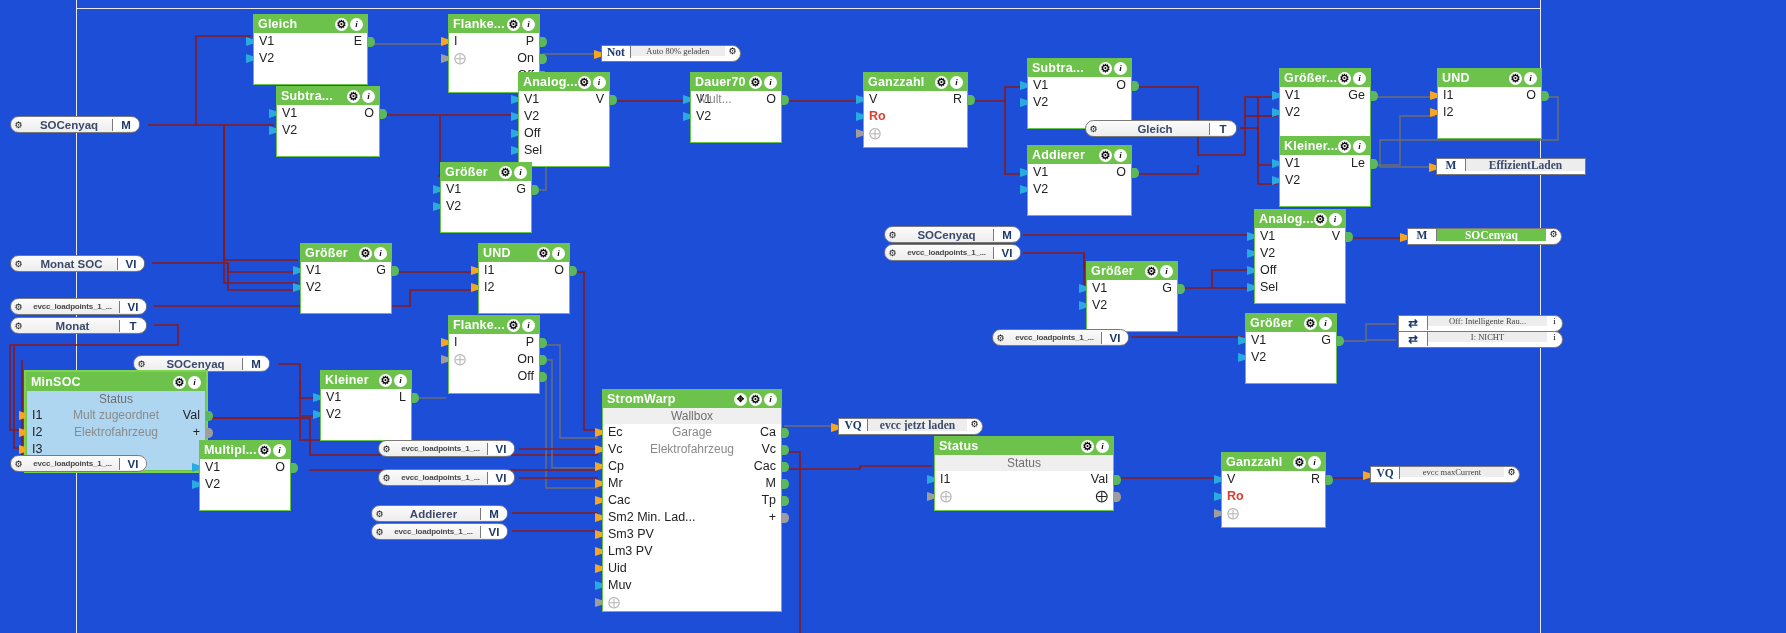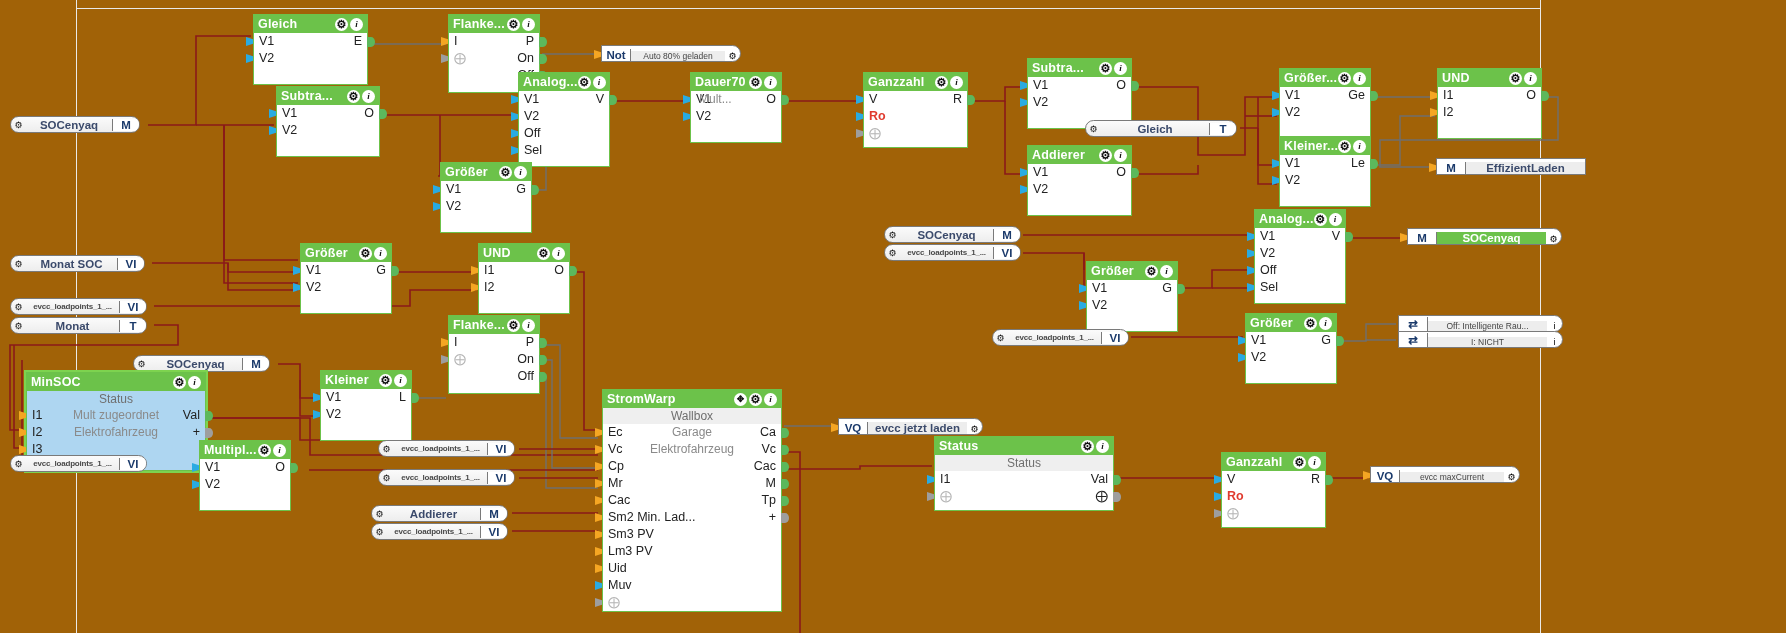--- a/index.html
+++ b/index.html
@@ -1,17 +1,17 @@
 <!DOCTYPE html>
 <html><head>
 <meta charset="utf-8">
 <style>
   html,body{margin:0;padding:0;background:#ffffff;}
   body{font-family:"Liberation Sans",sans-serif;}
-  #canvas{position:relative;width:1786px;height:633px;background:#a16207;overflow:hidden;}
+  #canvas{position:relative;width:1786px;height:633px;background:#1d4ed8;overflow:hidden;}
 
   
   .guide{position:absolute;background:#e9e9e9;}
   .guide.v{width:1px;}
   .guide.h{height:1px;}
 
   
   .blk{position:absolute;background:#ffffff;border:1px solid #6cc24a;box-sizing:border-box;}
   .blk .hdr{background:#6cc24a;color:#ffffff;font-size:12.5px;font-weight:bold;
             height:18px;line-height:18px;padding:0 4px;display:flex;align-items:center;
@@ -51,21 +51,21 @@
            font-size:9px;color:#111;}
   .pill .nm{flex:1;text-align:center;color:#3b4a6b;font-weight:bold;padding:0 2px;
             white-space:nowrap;overflow:hidden;text-overflow:ellipsis;font-size:11.5px;}
   .pill .nm.sm{font-size:8px;color:#4a4a4a;letter-spacing:-.2px;}
   .pill .tg{width:26px;flex:none;border-left:1px solid #7a7a7a;text-align:center;
             color:#1b3a6b;font-weight:bold;background:#ffffff;font-size:11.5px;}
   .pill .out{position:absolute;right:-8px;top:3px;width:8px;height:10px;background:#5cb85c;
              border-radius:0 50% 50% 0;}
   
   .box{position:absolute;height:17px;border:1px solid #7a7a7a;background:#fff;
-       display:flex;align-items:flex-end;box-sizing:border-box;font-size:11.5px;}
+       display:flex;align-items:flex-start;box-sizing:border-box;font-size:11.5px;font-family:Liberation Serif, serif;}
   .box .tg{width:28px;flex:none;text-align:center;color:#1b3a6b;font-weight:bold;
            border-right:1px solid #7a7a7a;}
   .box .nm{flex:1;text-align:center;color:#3b4a6b;font-weight:bold;padding:0 4px;
            white-space:nowrap;overflow:hidden;background:#ededed;}
   .box .nm.sm{font-size:8.5px;font-weight:normal;color:#444;}
   .box .gr{width:15px;flex:none;display:flex;align-items:center;justify-content:center;font-size:9px;}
   .box.rnd{border-radius:0 9px 9px 0;}
   .box .pinl{position:absolute;left:-8px;top:4px;width:7px;height:9px;background:#F5A623;
              clip-path:polygon(0 0,100% 25%,100% 75%,0 100%);}
 

